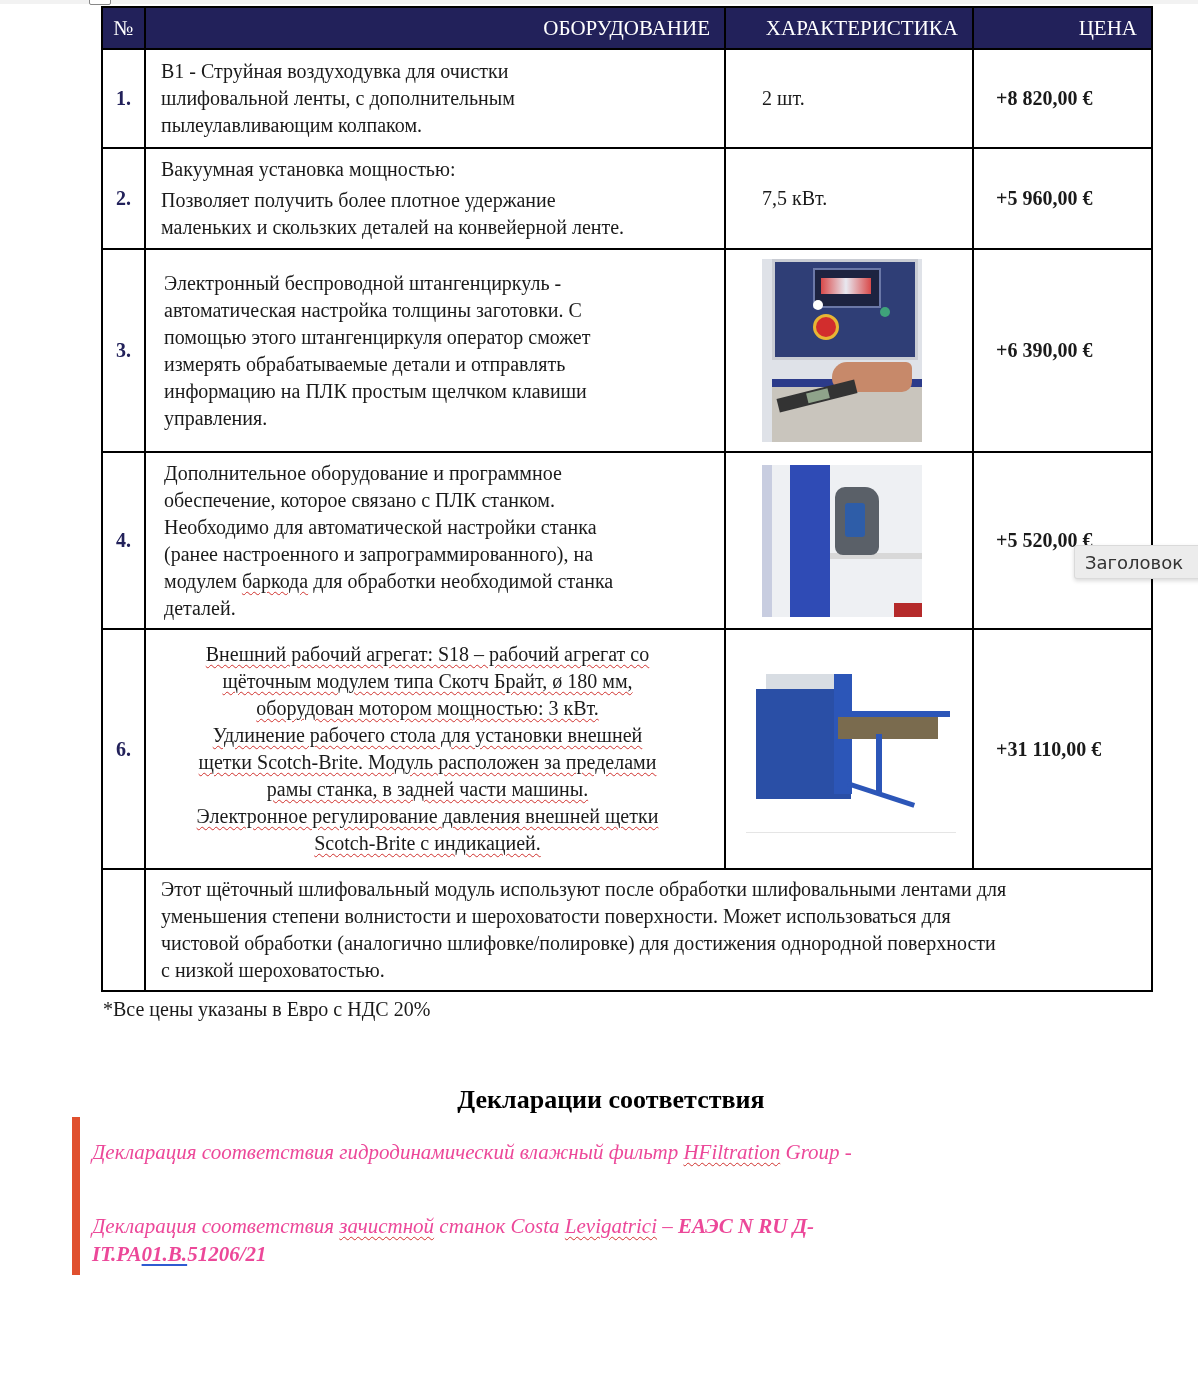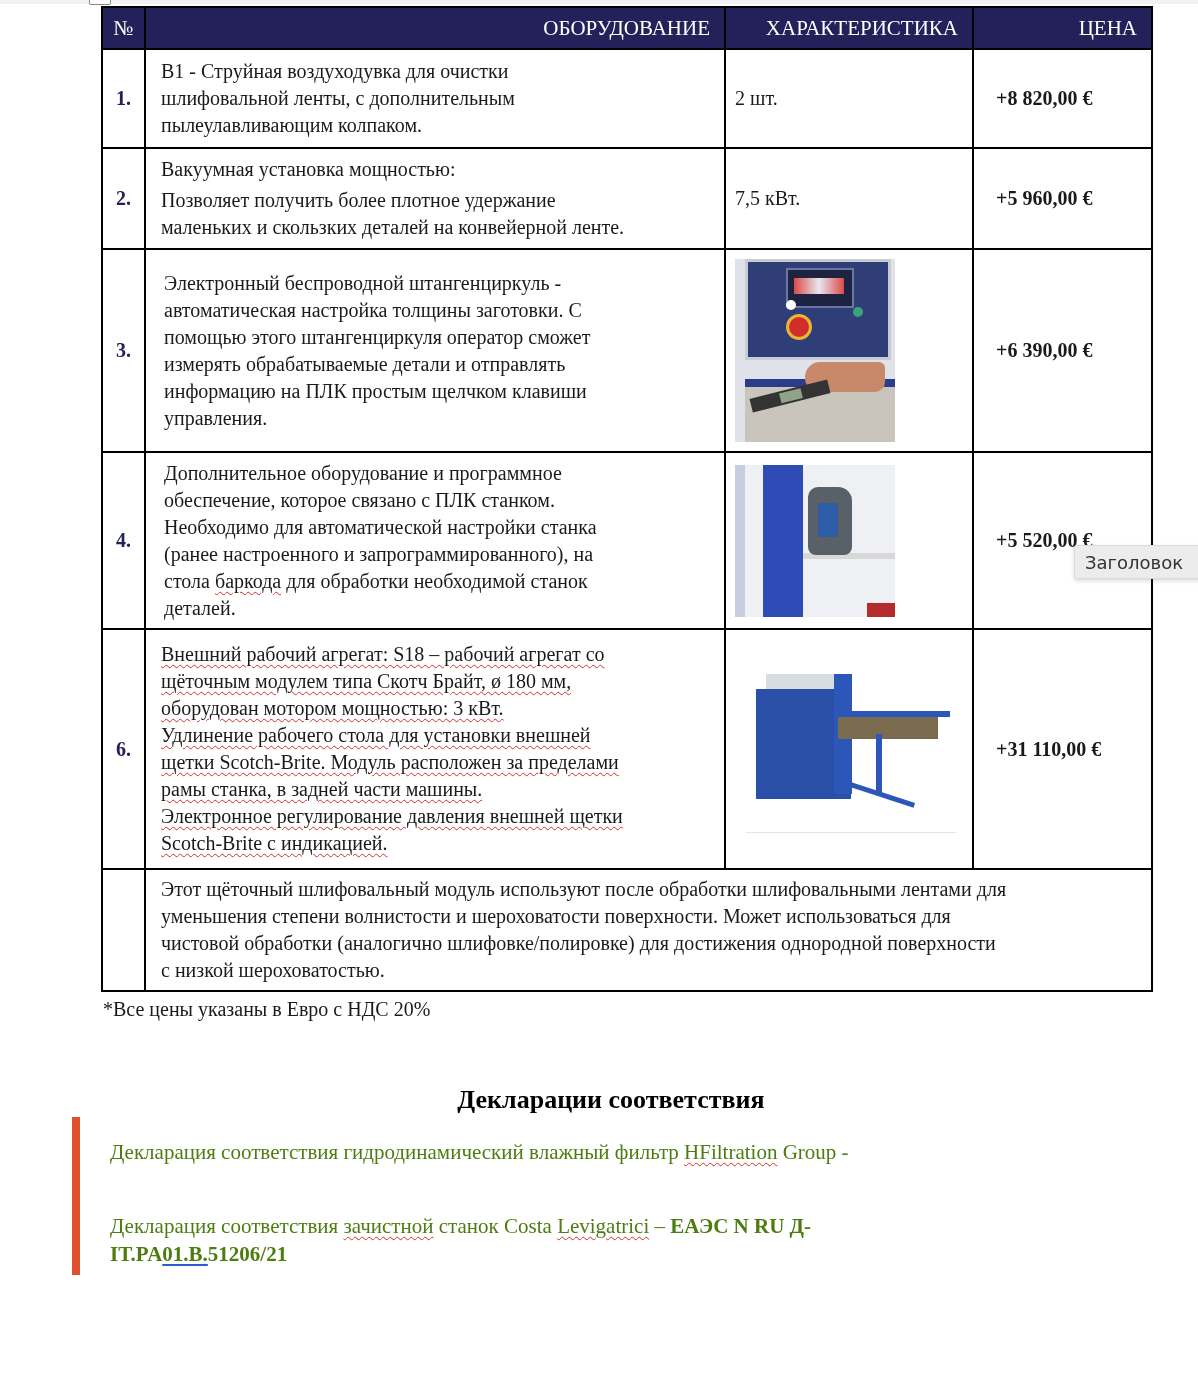--- a/index.html
+++ b/index.html
@@ -10,23 +10,23 @@
                       border: 1px solid #888; border-radius: 2px; background: #fff; }
     table.eq { position: absolute; left: 101px; top: 6px; width: 1050px; border-collapse: collapse;
                table-layout: fixed; }
     table.eq td, table.eq th { border: 2px solid #000; font-size: 20px; line-height: 27px; vertical-align: middle; }
     table.eq th { background: #22215a; color: #fff; font-weight: normal; text-align: right; height: 40px;
                   padding: 0 14px; font-size: 21px; }
     table.eq th.num { padding: 0; text-align: center; }
     td.num { text-align: center; font-weight: bold; color: #22215a; font-size: 21px; }
     td.desc { padding: 6px 30px 6px 15px; }
     td.desc.indent { padding-left: 18px; }
-    td.spec { padding: 0 9px; }
+    td.spec { padding: 0 36px; }
     td.price { padding: 0 22px; font-weight: bold; font-size: 21px; }
-    .wavy { text-decoration: underline wavy #d0312d; text-decoration-thickness: 1px; text-underline-offset: 3px; }
+    .wavy { text-decoration: underline wavy #d0312d; text-decoration-thickness: 1px; text-underline-offset: 3px; text-align: center; }
     .img-box { width: 160px; height: 183px; position: relative; overflow: hidden; }
     
     .img-panel { background: #dfe2e8; }
     .img-panel .box { position: absolute; left: 10px; top: 0; width: 140px; height: 95px; background: #2f3e76; border: 3px solid #c9ccd3; }
     .img-panel .screen { position: absolute; left: 38px; top: 6px; width: 64px; height: 36px; background: #1d2340; border: 2px solid #6b78a7; }
     .img-panel .screen i { position: absolute; left: 6px; top: 8px; width: 50px; height: 16px; background: linear-gradient(90deg,#d94a4a,#e8e8f0,#d94a4a); }
     .img-panel .btn-red { position: absolute; left: 38px; top: 52px; width: 20px; height: 20px; border-radius: 50%; background: #d22d2d; border: 3px solid #e7b634; }
     .img-panel .btn-white { position: absolute; left: 38px; top: 38px; width: 10px; height: 10px; border-radius: 50%; background: #fff; }
     .img-panel .btn-green { position: absolute; left: 105px; top: 45px; width: 10px; height: 10px; border-radius: 50%; background: #3fa37a; }
     .img-panel .table { position: absolute; left: 10px; top: 120px; width: 150px; height: 63px; background: #c9c5bd; border-top: 8px solid #2c3b8a; }
@@ -48,21 +48,21 @@
     .img-mach .col { position: absolute; left: 88px; top: 10px; width: 18px; height: 120px; background: #2c56b8; }
     .img-mach .arm { position: absolute; left: 92px; top: 47px; width: 112px; height: 6px; background: #2c56b8; }
     .img-mach .brush { position: absolute; left: 92px; top: 53px; width: 100px; height: 22px; background: #7a6b4e; }
     .img-mach .stand { position: absolute; left: 130px; top: 70px; width: 6px; height: 60px; background: #2c56b8; }
     .img-mach .foot { position: absolute; left: 100px; top: 128px; width: 70px; height: 5px; background: #2c56b8; transform: rotate(18deg); }
     .img-mach .floor { position: absolute; left: 0; top: 168px; width: 210px; height: 1px; background: #e5e5e5; }
     .footnote { position: absolute; left: 103px; top: 998px; font-size: 20px; }
     h2.decl-title { position: absolute; left: 0; width: 1222px; top: 1085px; margin: 0; text-align: center;
                     font-size: 26px; font-weight: bold; color: #000; }
     .decl-bar { position: absolute; left: 72px; top: 1117px; width: 8px; height: 158px; background: #e0502e; }
-    .decl { position: absolute; left: 110px; font-size: 21px; line-height: 28px; color: #4d7c0f; width: 900px; }
+    .decl { position: absolute; left: 92px; font-size: 21px; line-height: 28px; color: #ec4899; width: 900px; font-style: italic; }
     .decl b { font-weight: bold; }
     .blue-u { text-decoration: underline solid #2e5bd1; text-underline-offset: 3px; text-decoration-thickness: 2px; }
     .tooltip { position: absolute; left: 1074px; top: 545px; width: 135px; height: 34px; background: #ececec;
                border: 1px solid #dadada; border-radius: 3px; box-shadow: 0 2px 4px rgba(0,0,0,0.15);
                font-family: "DejaVu Sans", sans-serif; font-size: 18px; color: #333; line-height: 34px; padding-left: 10px; box-sizing: border-box; }
   </style>
 </head>
 <body>
 
 <div class="topbar">
@@ -136,21 +136,21 @@
     <td class="price">+6 390,00 €</td>
   </tr>
 
   <tr style="height:177px">
     <td class="num">4.</td>
     <td class="desc indent">
       <div>Дополнительное оборудование и программное</div>
       <div>обеспечение, которое связано с ПЛК станком.</div>
       <div>Необходимо для автоматической настройки станка</div>
       <div>(ранее настроенного и запрограммированного), на</div>
-      <div><span>стола </span><span class="wavy">баркода</span><span> для обработки необходимой станок</span></div>
+      <div><span>модулем </span><span class="wavy">баркода</span><span> для обработки необходимой станка</span></div>
       <div>деталей.</div>
     </td>
     <td class="spec">
       <div class="img-box img-scan">
         <div class="edge"></div>
             <div class="pillar"></div>
             <div class="shelf"></div>
             <div class="device">
               <i></i>
             </div>

